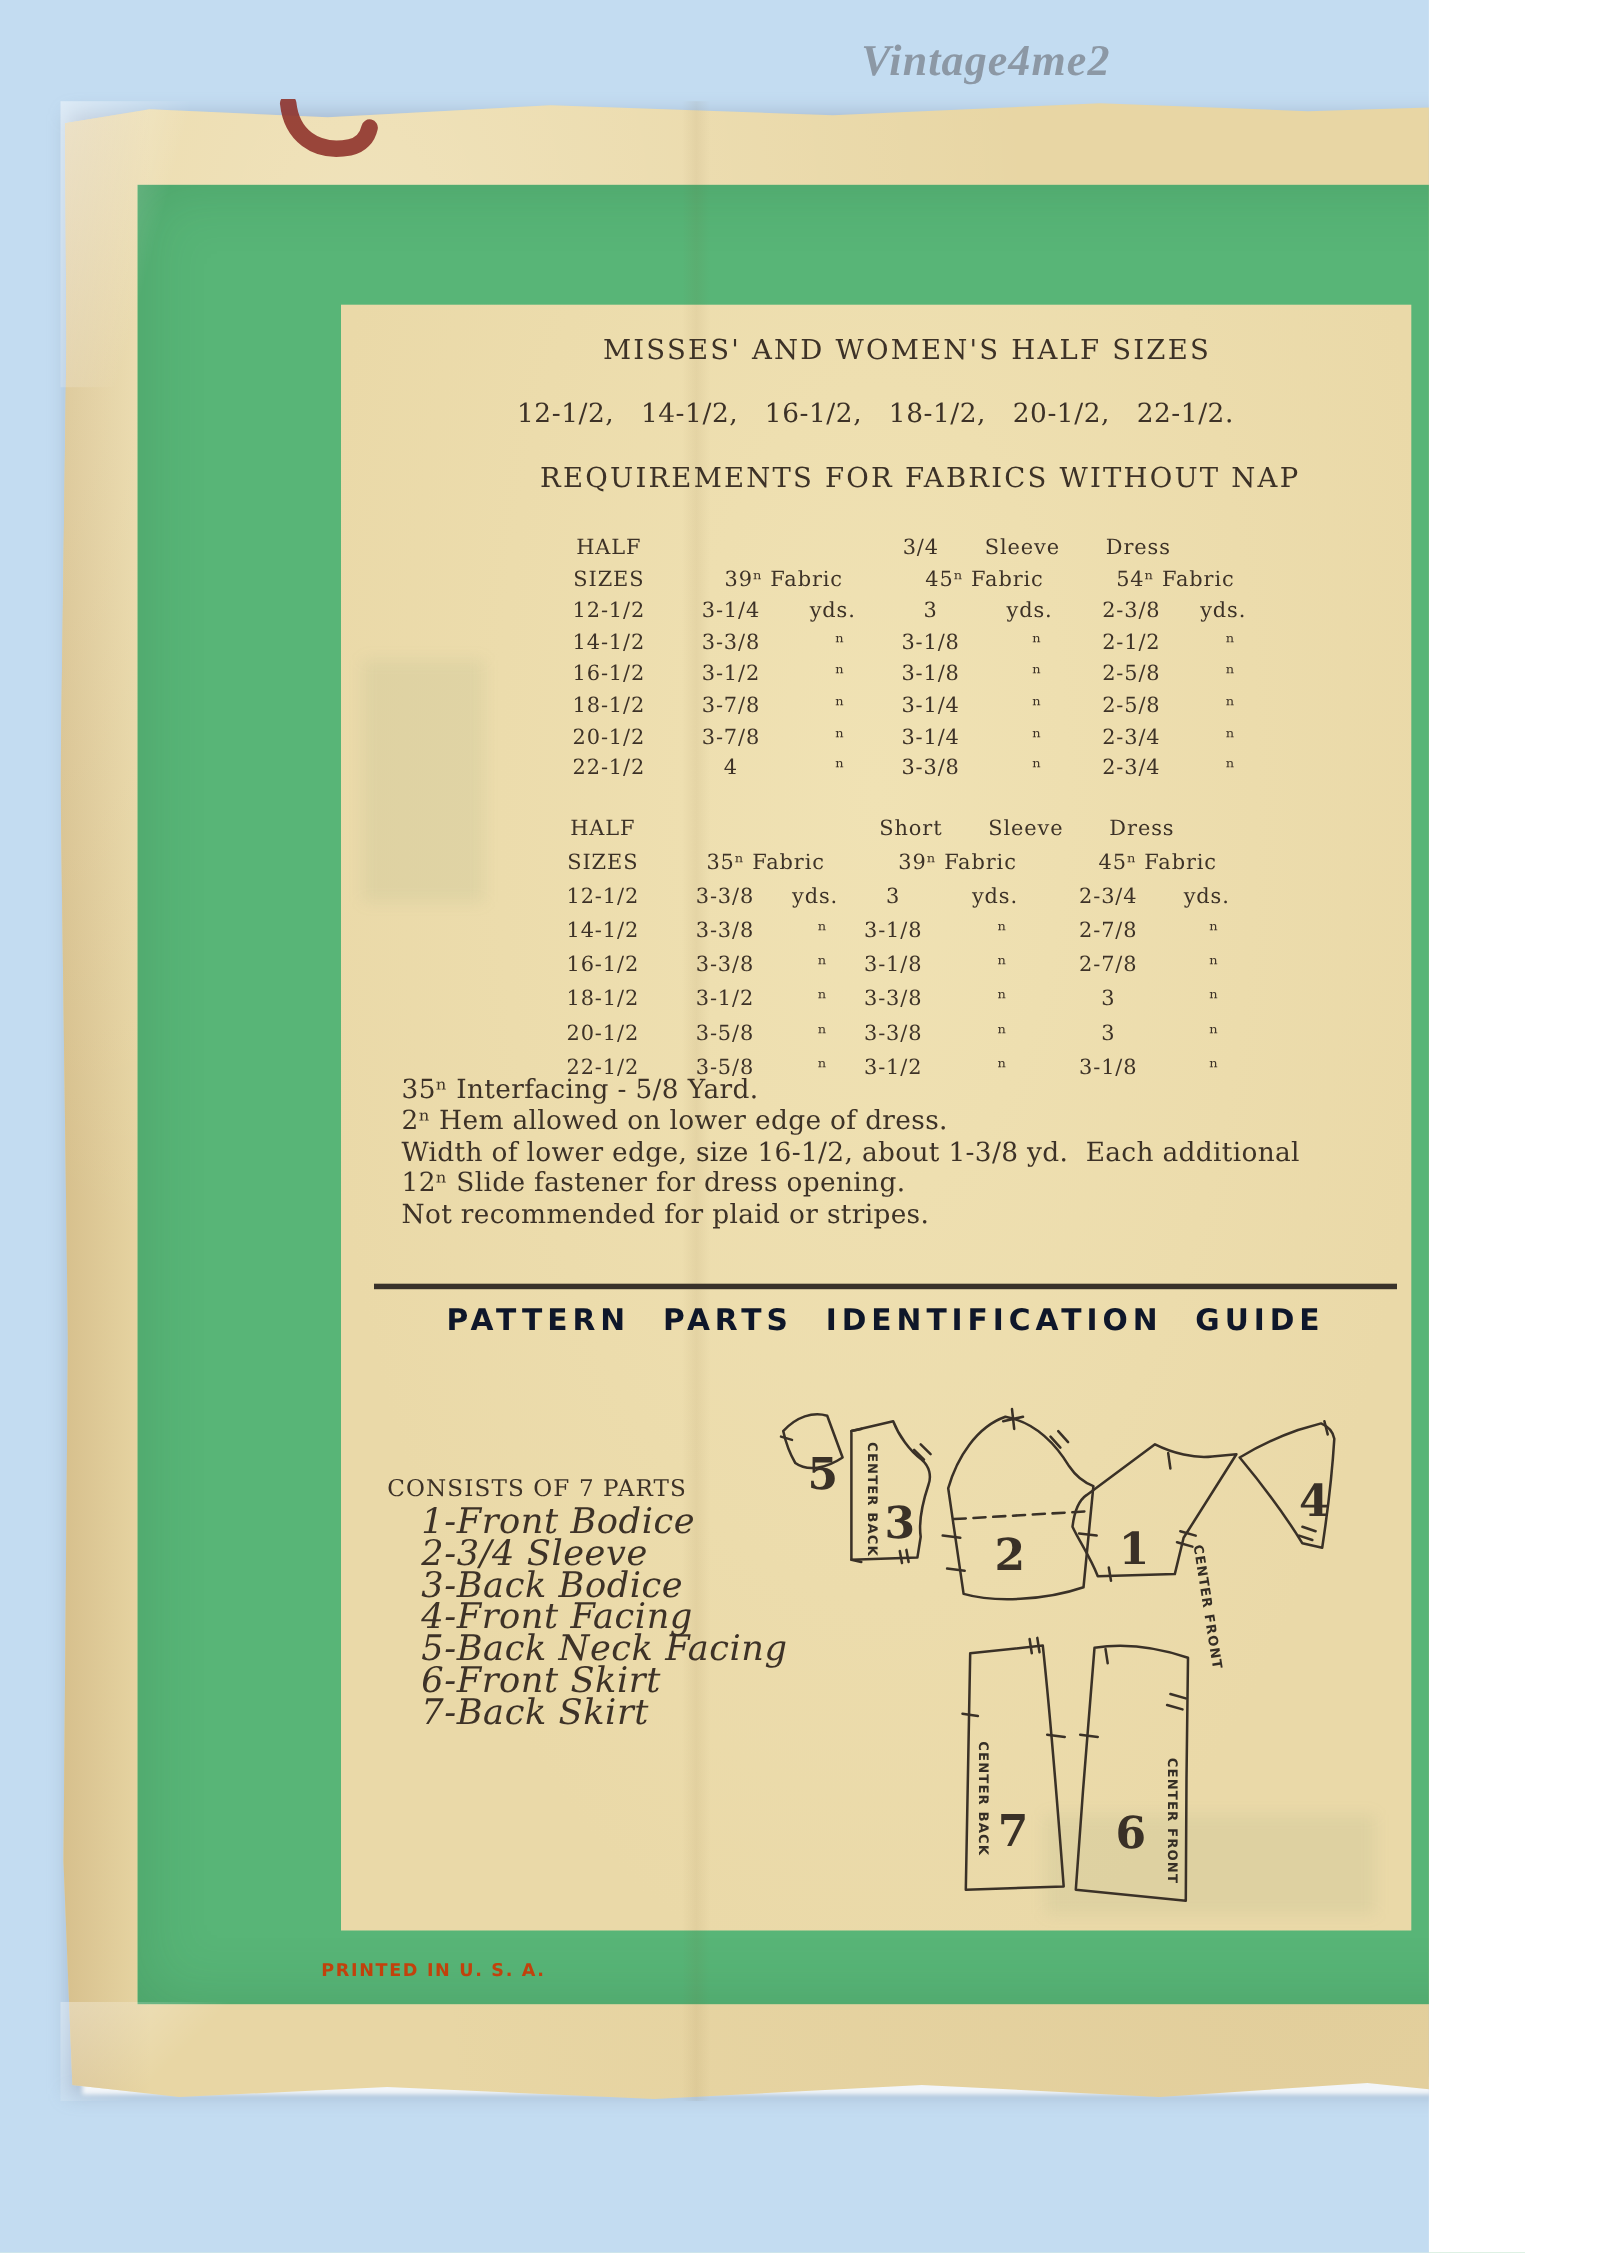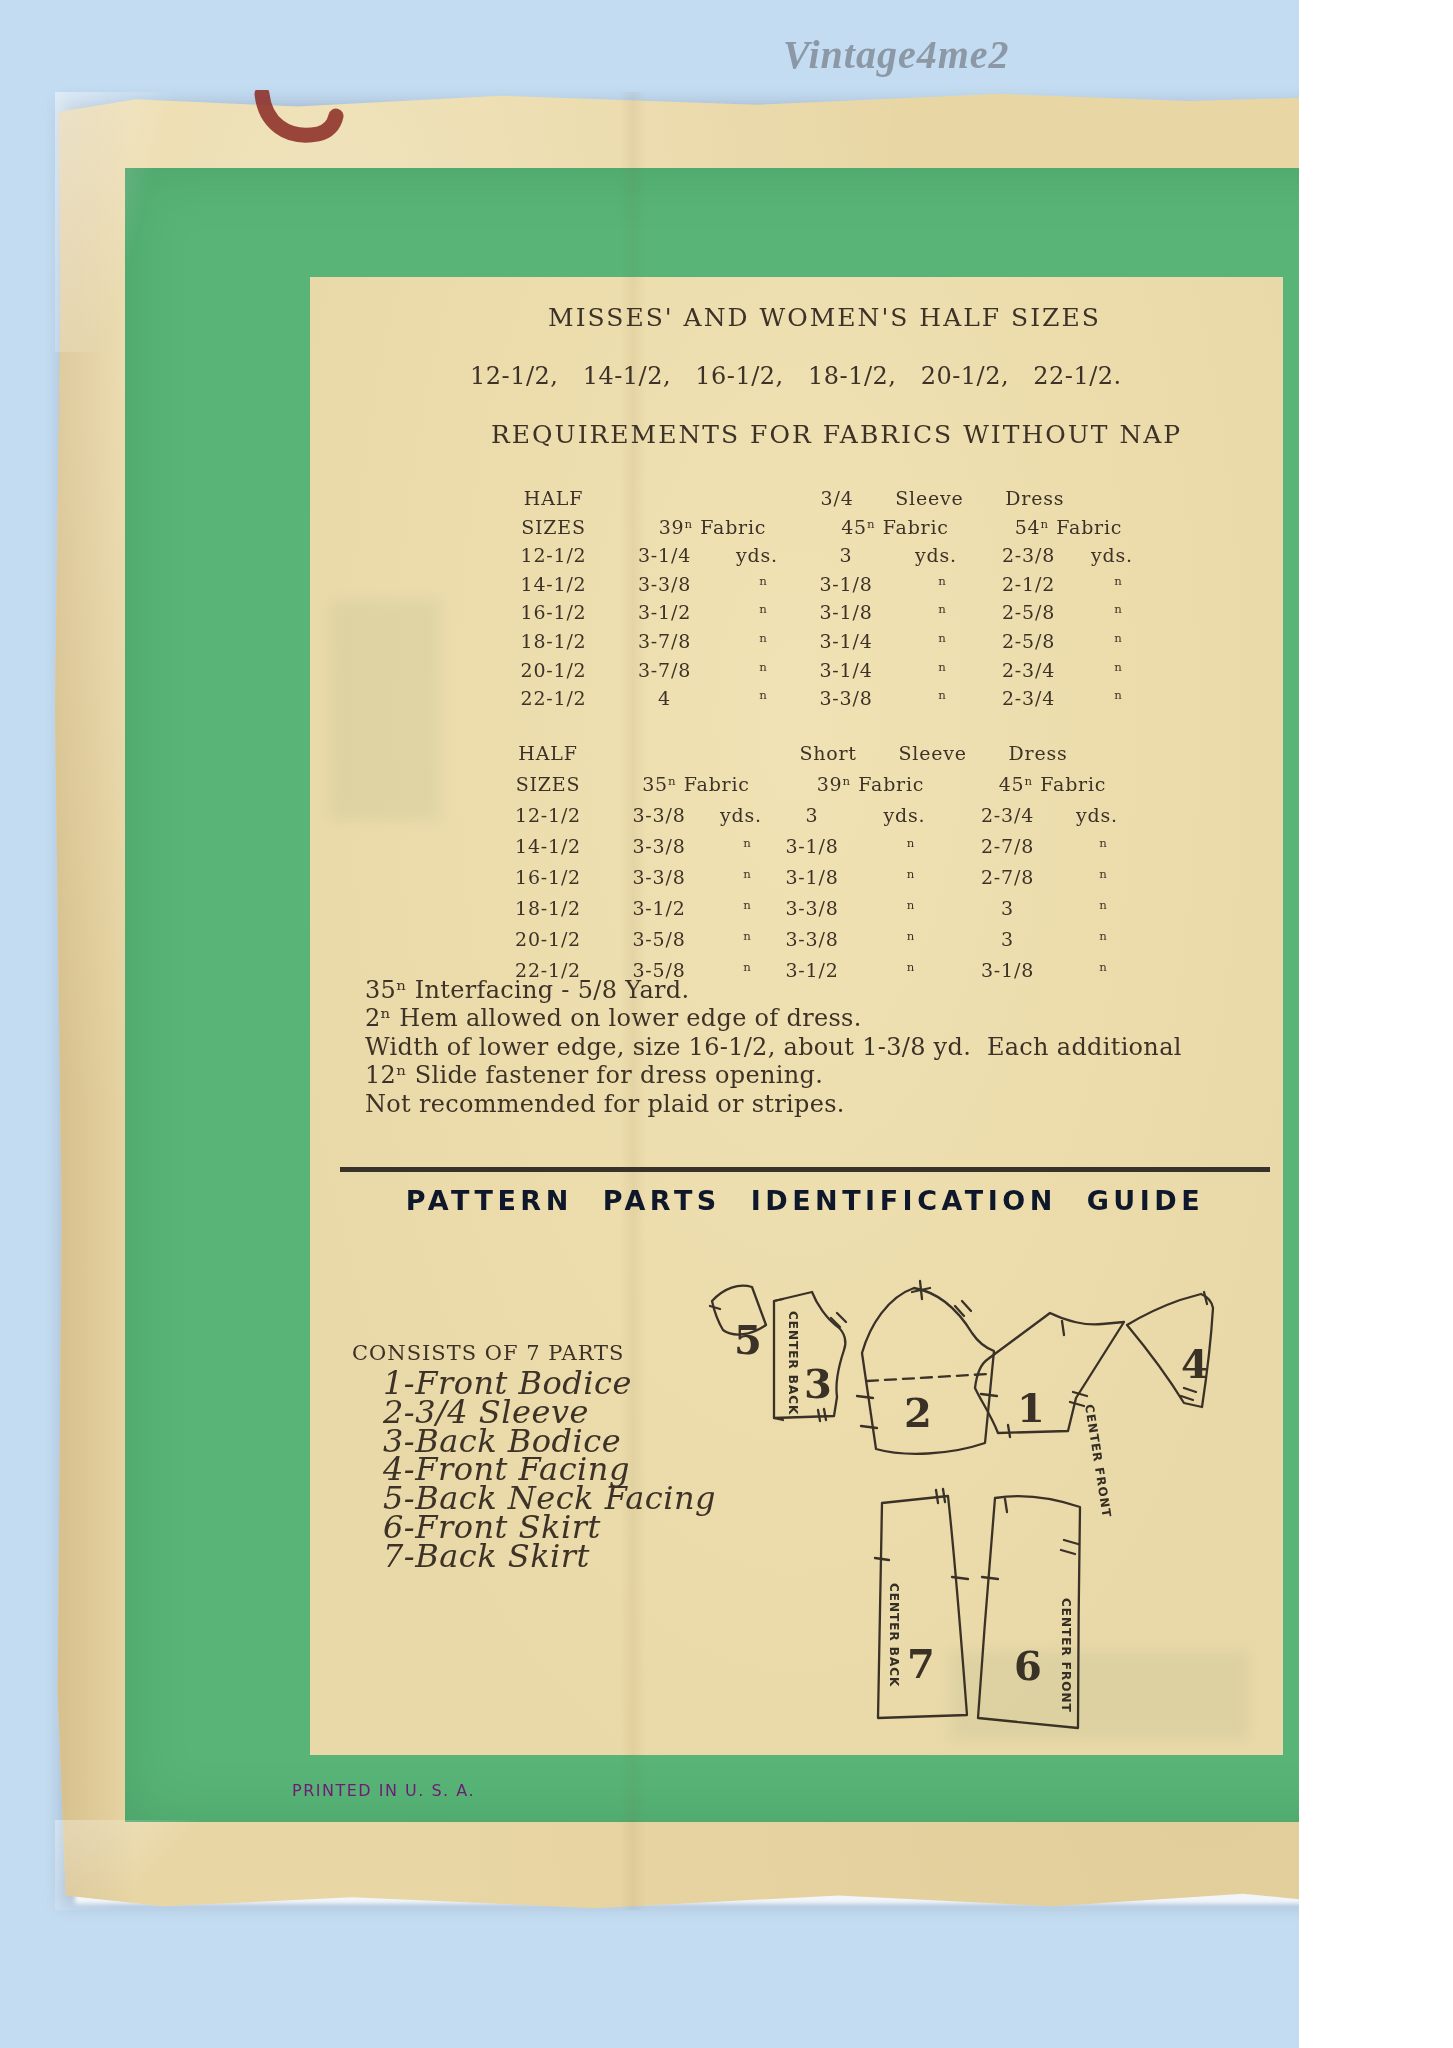--- a/index.html
+++ b/index.html
@@ -57,22 +57,22 @@
 
   #rule{left:340px;top:1167px;width:930px;height:5px;background:#39322a;}
   #guide-heading{left:340px;top:1185px;width:930px;text-align:center;
     font-family:"DejaVu Sans",sans-serif;font-weight:bold;font-size:27px;
     letter-spacing:4.5px;word-spacing:16px;color:#0f172a;}
 
   #parts-heading{left:352px;top:1341px;font-size:21px;letter-spacing:1px;}
   #parts-list{left:383px;top:1369px;font-size:32px;letter-spacing:.5px;line-height:28.8px;font-style:italic;}
 
   #diagram{left:690px;top:1275px;}
-  #printed{left:292px;top:1781px;font-family:"DejaVu Sans",sans-serif;font-weight:normal;
-           font-size:16px;letter-spacing:1.5px;color:#701a75;}
+  #printed{left:292px;top:1781px;font-family:"DejaVu Sans",sans-serif;font-weight:bold;
+           font-size:16px;letter-spacing:1.5px;color:#c2410c;}
   #letter-fragment{left:252px;top:90px;}
 
   svg text.pnum{font-family:"DejaVu Serif",serif;font-weight:bold;font-size:40px;fill:#3a3127;}
   svg text.edge{font-family:"DejaVu Sans",sans-serif;font-weight:bold;font-size:12px;
                 letter-spacing:1px;fill:#352e25;}
 </style>
 </head>
 <body>
 
 <div id="canvas">

